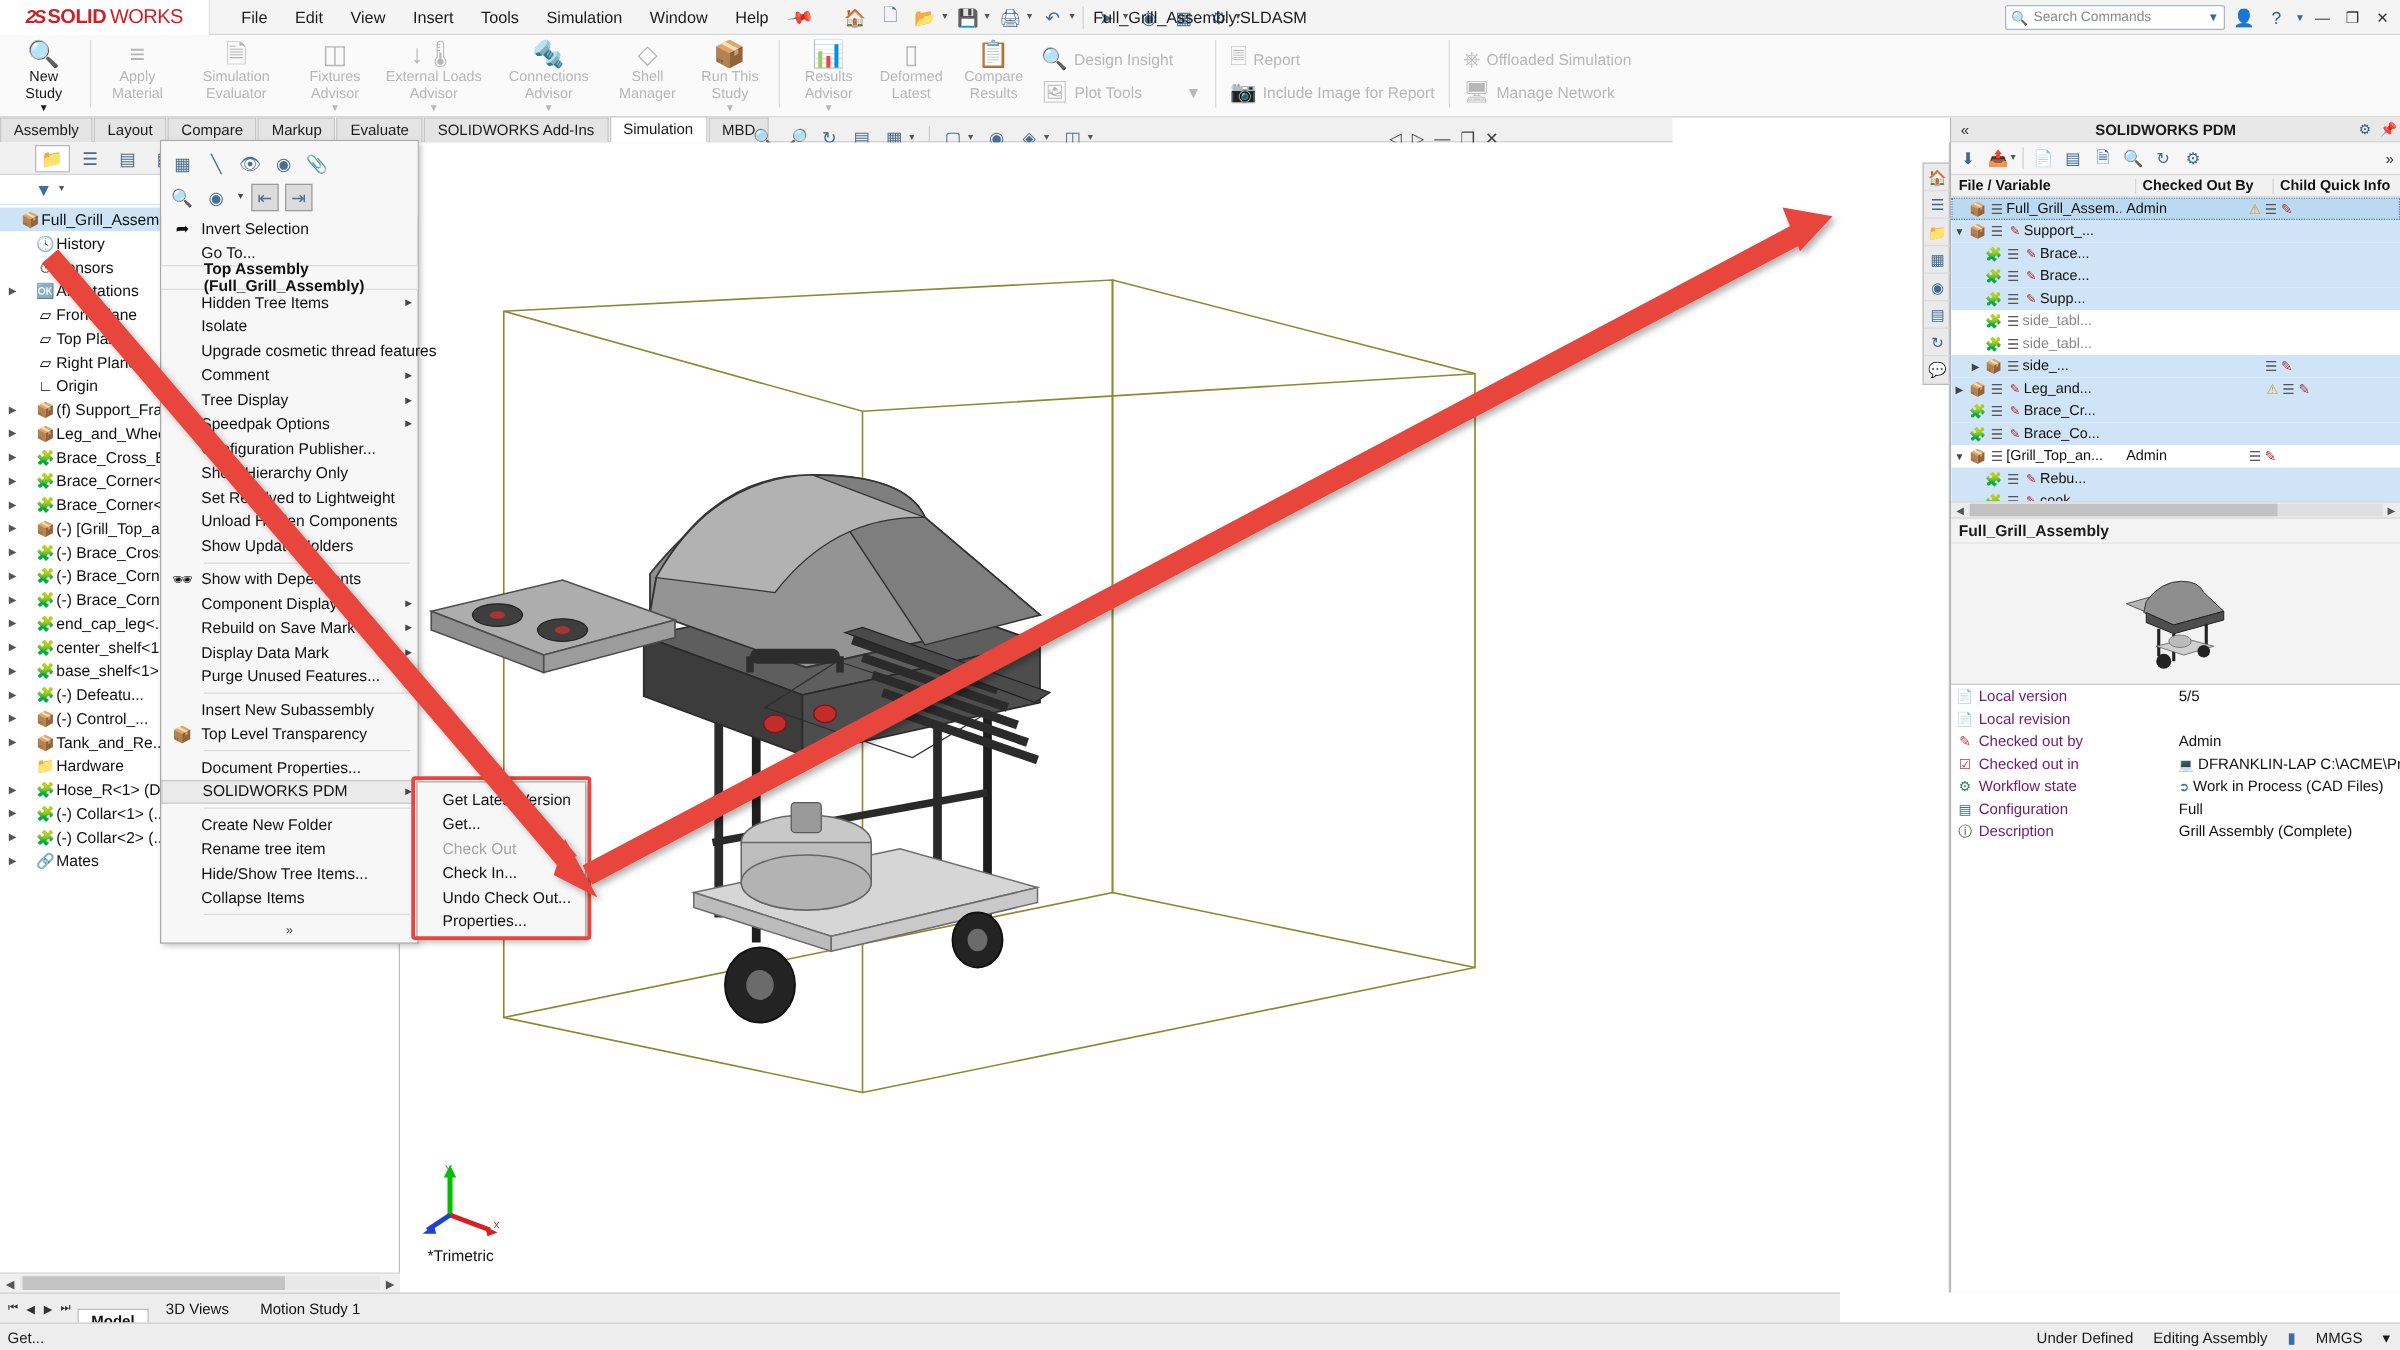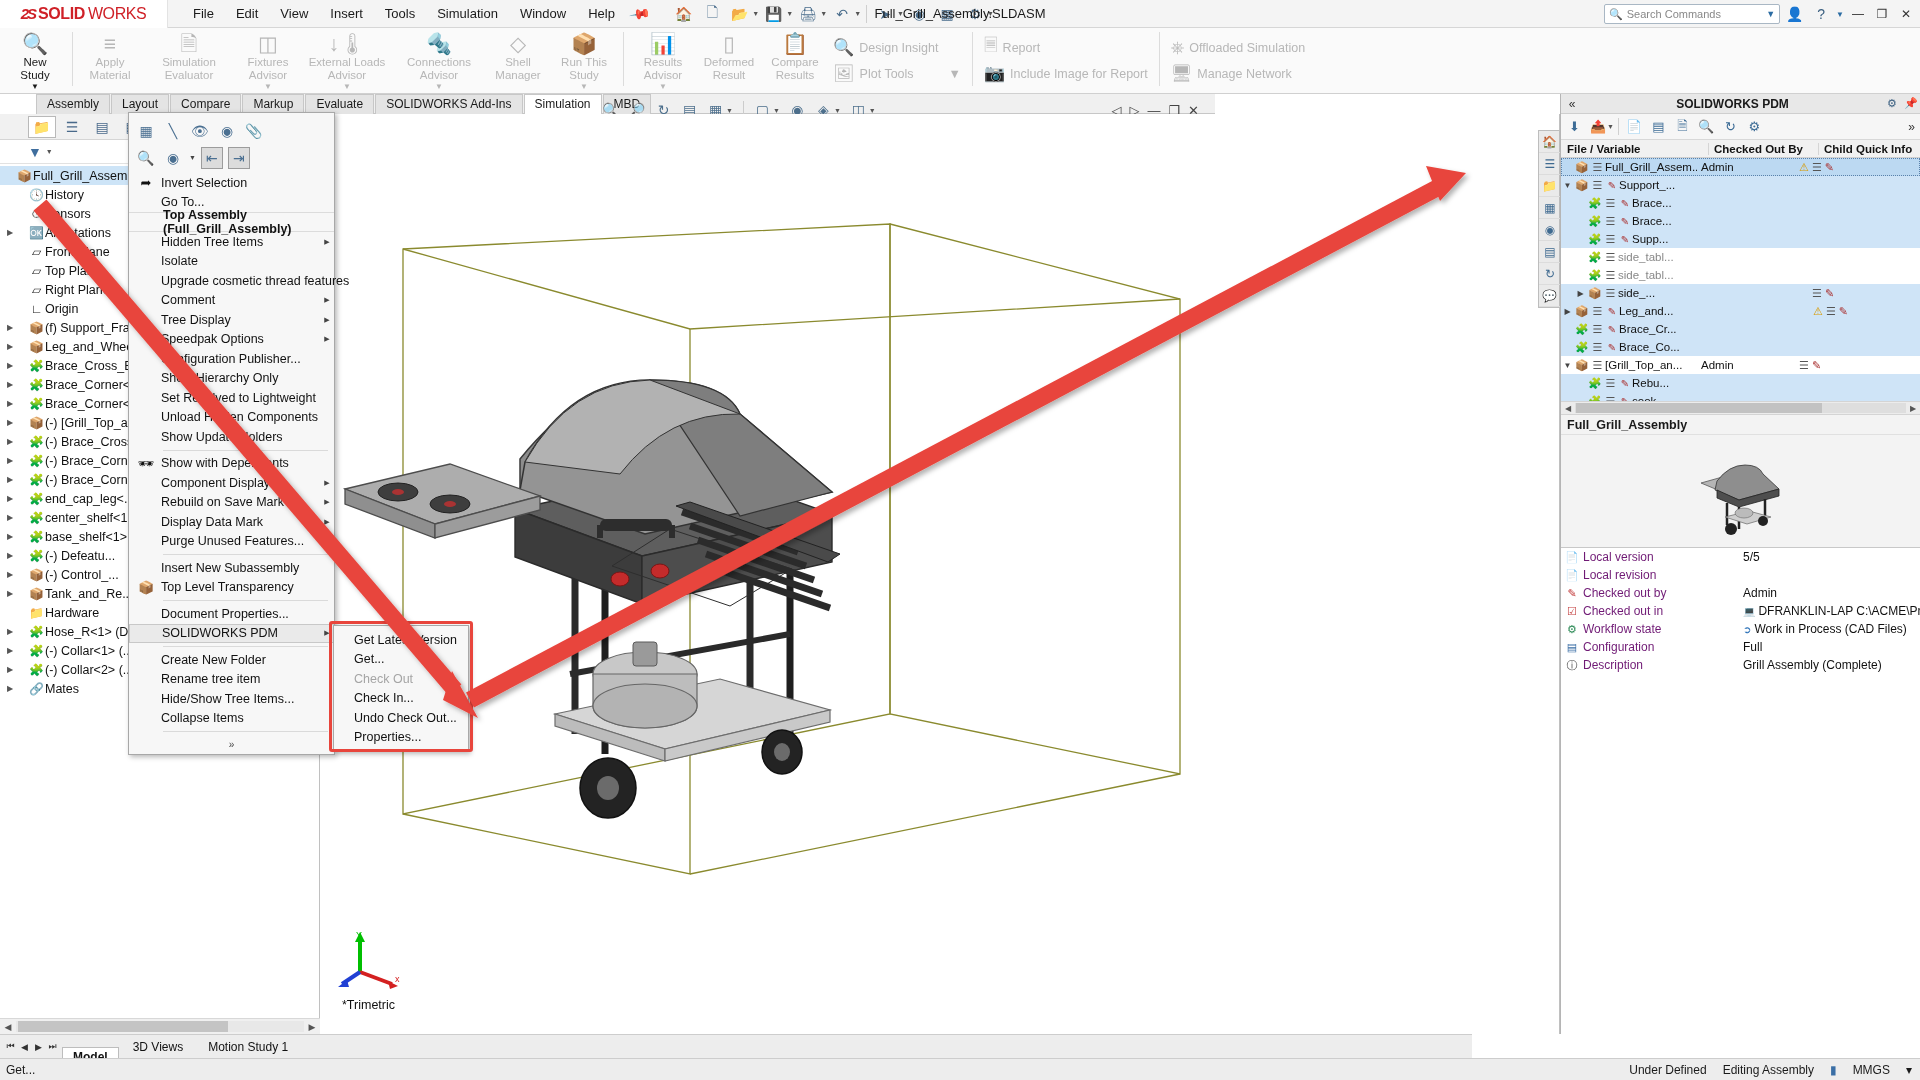--- a/index.html
+++ b/index.html
@@ -74,22 +74,22 @@
   .rbtn-wide { width: 92px; }
   .rbtn-h {
     display: flex; flex-direction: row; align-items: center; gap: 5px;
     color: #b7b7b7; font-size: 12.5px; height: 26px; padding: 0 5px; white-space: nowrap;
   }
   .rbtn-h .gl { font-size: 17px; }
   .rcol { display: flex; flex-direction: column; justify-content: center; height: 62px; padding-top: 3px;}
 
   
   .tabs {
-    position: absolute; top: 94px; left: 0; width: 1179px; height: 20px;
-    background: #f0f0f0; display: flex; align-items: flex-start; border-bottom: 1px solid #c7c7c7; margin-left: 36px;
+    position: absolute; top: 94px; left: 0; width: 1338px; height: 20px;
+    background: #f0f0f0; display: flex; align-items: center; border-bottom: 1px solid #c7c7c7;
   }
   .tab {
     padding: 2px 10px 3px 10px; font-size: 12px; color: #1a1a1a; background: #e4e4e4;
     border: 1px solid #c7c7c7; border-bottom: none; margin-right: 1px; cursor: default;
   }
   .tab.sel { background: #ffffff; border-bottom: 1px solid #fff; font-weight: normal; }
 
   
   .vtoolbar {
     position: absolute; top: 96px; left: 600px; width: 605px; height: 28px;
@@ -376,21 +376,21 @@
     <div class="rgroup">
       <div class="rbtn">
         <span class="gl">📊</span>
         <span class="lbl">Results</span>
         <span class="lbl">Advisor</span>
         <span class="drop">▼</span>
       </div>
       <div class="rbtn">
         <span class="gl">▯</span>
         <span class="lbl">Deformed</span>
-        <span class="lbl">Result</span>
+        <span class="lbl">Latest</span>
       </div>
       <div class="rbtn">
         <span class="gl">📋</span>
         <span class="lbl">Compare</span>
         <span class="lbl">Results</span>
       </div>
       <div class="rcol">
         <div class="rbtn-h">
           <span class="gl">🔍</span>
           <span>Design Insight</span>

